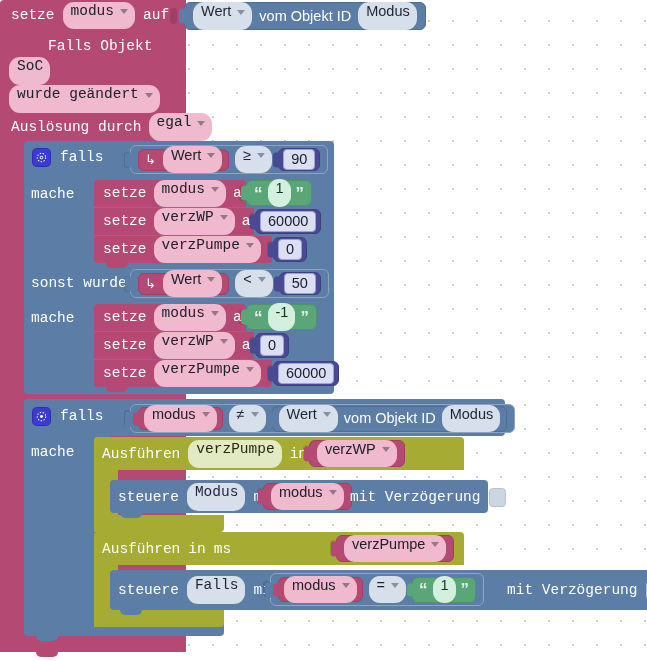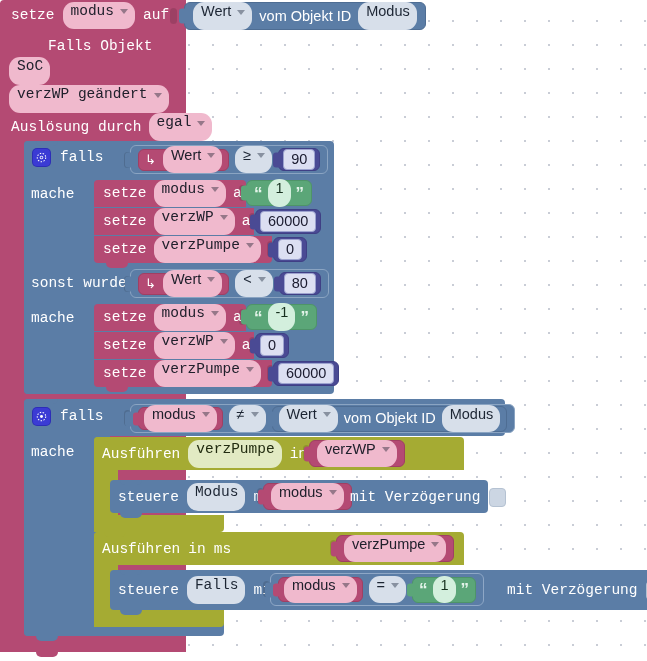--- a/index.html
+++ b/index.html
@@ -135,21 +135,21 @@
   </div>
 
   <div class="row" style="position:absolute;left:11px;top:34px;height:24px;margin-left:37px;">
     <span class="lbl">Falls Objekt</span>
   </div>
   <div class="row" style="position:absolute;left:9px;top:60px;height:22px;">
     <span class="field pink">SoC</span>
   </div>
   <div class="row" style="position:absolute;left:9px;top:88px;height:22px;">
     <span class="field pink">
-      <span>verzWP geändert</span>
+      <span>wurde geändert</span>
       <i class="caret"></i>
     </span>
   </div>
   <div class="row" style="position:absolute;left:11px;top:116px;height:22px;gap:7px;">
     <span class="lbl">Auslösung durch</span>
     <span class="field pink">
       <span>egal</span>
       <i class="caret"></i>
     </span>
   </div>
@@ -257,21 +257,21 @@
         <span>Wert</span>
         <i class="caret"></i>
       </span>
     </span>
     <span class="field lite">
       <span>&lt;</span>
       <i class="caret lt"></i>
     </span>
     <span class="pill nav" style="position:relative;left:0;top:0;height:23px;padding:0 4px;">
       <i class="plug nav"></i>
-      <span class="field numf">80</span>
+      <span class="field numf">50</span>
     </span>
   </div>
 
   <div class="row" style="position:absolute;left:31px;top:307px;height:22px;">
     <span class="lbl">mache</span>
   </div>
 
   <div class="blk c-magenta" style="left:94px;top:304px;width:152px;height:27px;border-radius:4px 4px 0 0;">
     <div class="row" style="height:27px;padding-left:9px;gap:7px;">
       <span class="lbl">setze</span>

